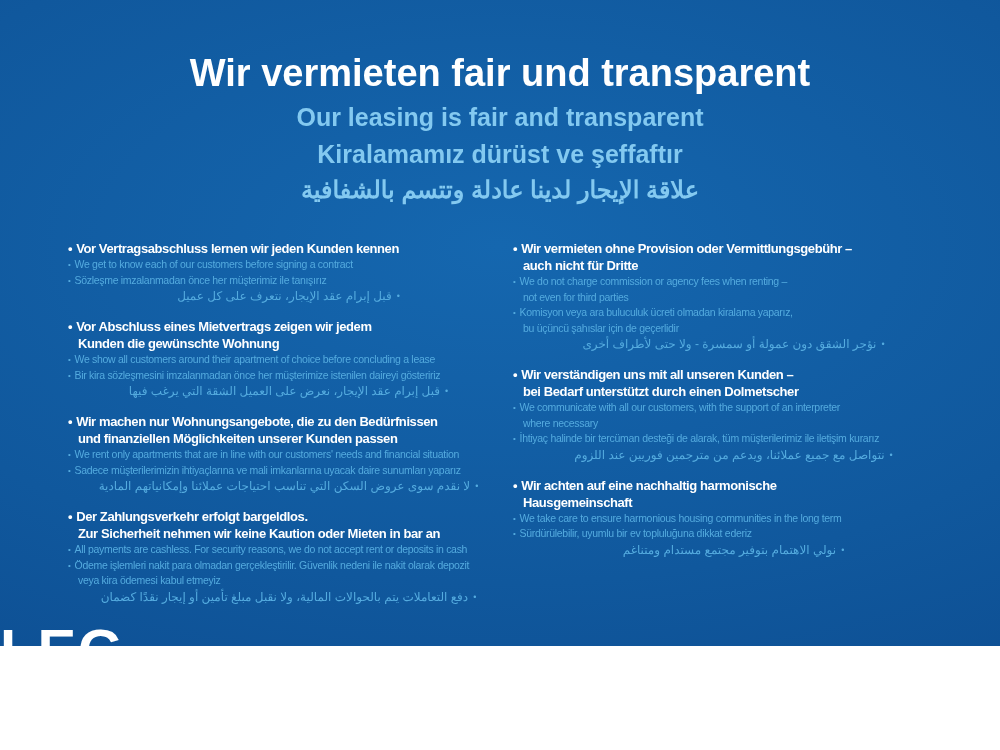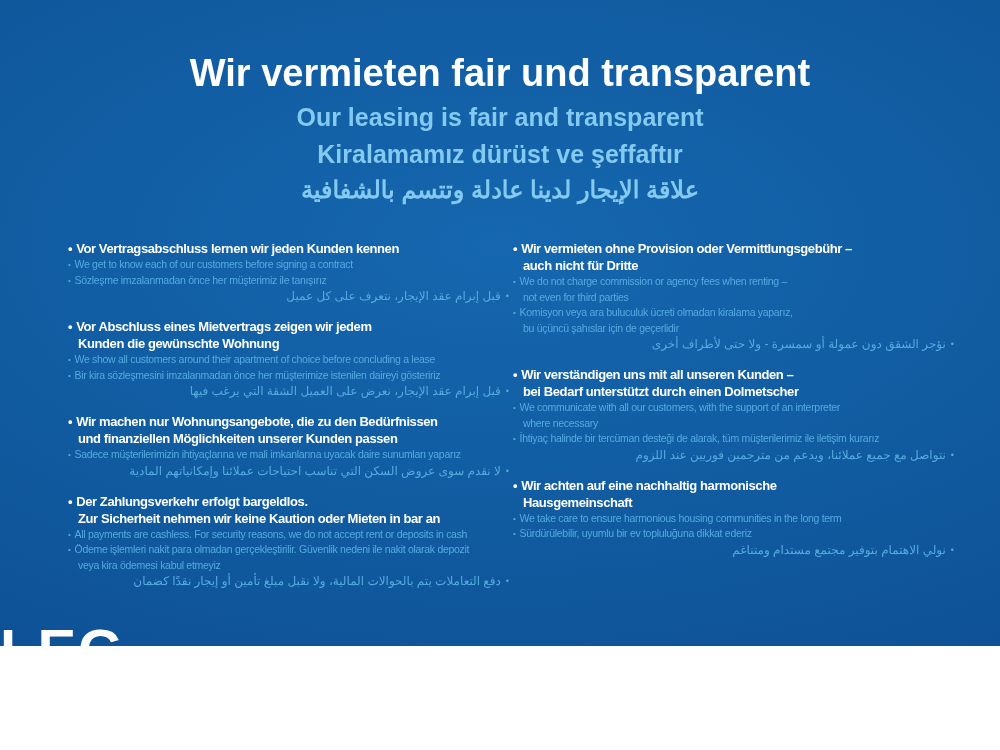--- a/index.html
+++ b/index.html
@@ -15,21 +15,21 @@
   .t-sub{font-size:25px;font-weight:bold;color:#83c9f0;margin-top:8px;}
   .t-ar{font-size:24px;font-weight:bold;color:#83c9f0;margin-top:7px;direction:rtl;}
   .cols{position:absolute;top:240px;left:68px;right:46px;display:flex;gap:4px;}
   .col{flex:1;min-width:0;}
   .block{margin-bottom:13px;}
   .de{color:#ffffff;font-weight:bold;font-size:13px;line-height:17px;letter-spacing:-0.4px;white-space:nowrap;}
   .de .bullet{margin-right:4px;}
   .cont{padding-left:10px;}
   .sub{color:#54abdf;font-size:10.5px;line-height:15.5px;letter-spacing:-0.3px;white-space:nowrap;}
   .sub .dot{font-size:8px;margin-right:4px;vertical-align:1px;}
-  .ar{color:#54abdf;font-size:12px;line-height:17px;text-align:right;direction:rtl;white-space:nowrap;}
+  .ar{color:#54abdf;font-size:12px;line-height:17px;text-align:center;direction:rtl;white-space:nowrap;}
   .ar .dot{font-size:9px;margin-left:5px;vertical-align:1px;}
   footer{position:absolute;top:616px;left:0;right:0;}
   .logo{font-size:58px;font-weight:bold;color:#ffffff;letter-spacing:2px;display:inline-block;}
 </style>
 </head>
 <body>
 
 <div class="page">
 
   <header>
@@ -54,20 +54,21 @@
         <div class="de"><span class="bullet">•</span><span>Vor Abschluss eines Mietvertrags zeigen wir jedem</span></div>
         <div class="de cont">Kunden die gewünschte Wohnung</div>
         <div class="sub"><span class="dot">•</span><span>We show all customers around their apartment of choice before concluding a lease</span></div>
         <div class="sub"><span class="dot">•</span><span>Bir kira sözleşmesini imzalanmadan önce her müşterimize istenilen daireyi gösteririz</span></div>
         <div class="ar"><span class="dot">•</span><span>قبل إبرام عقد الإيجار، نعرض على العميل الشقة التي يرغب فيها</span></div>
       </div>
 
       <div class="block">
         <div class="de"><span class="bullet">•</span><span>Wir machen nur Wohnungsangebote, die zu den Bedürfnissen</span></div>
         <div class="de cont">und finanziellen Möglichkeiten unserer Kunden passen</div>
+        <div class="sub"><span class="dot">•</span><span>We rent only apartments that are in line with our customers' needs and financial situation</span></div>
         <div class="sub"><span class="dot">•</span><span>Sadece müşterilerimizin ihtiyaçlarına ve mali imkanlarına uyacak daire sunumları yaparız</span></div>
         <div class="ar"><span class="dot">•</span><span>لا نقدم سوى عروض السكن التي تناسب احتياجات عملائنا وإمكانياتهم المادية</span></div>
       </div>
 
       <div class="block">
         <div class="de"><span class="bullet">•</span><span>Der Zahlungsverkehr erfolgt bargeldlos.</span></div>
         <div class="de cont">Zur Sicherheit nehmen wir keine Kaution oder Mieten in bar an</div>
         <div class="sub"><span class="dot">•</span><span>All payments are cashless. For security reasons, we do not accept rent or deposits in cash</span></div>
         <div class="sub"><span class="dot">•</span><span>Ödeme işlemleri nakit para olmadan gerçekleştirilir. Güvenlik nedeni ile nakit olarak depozit</span></div>
         <div class="sub cont">veya kira ödemesi kabul etmeyiz</div>

